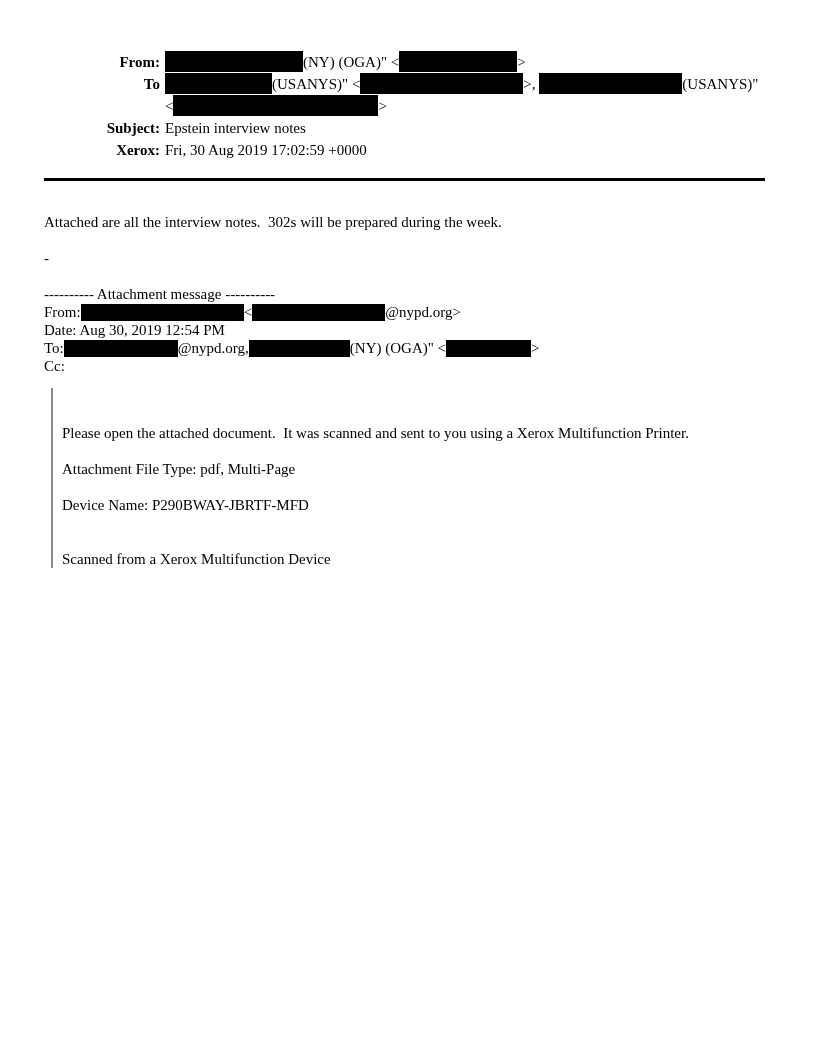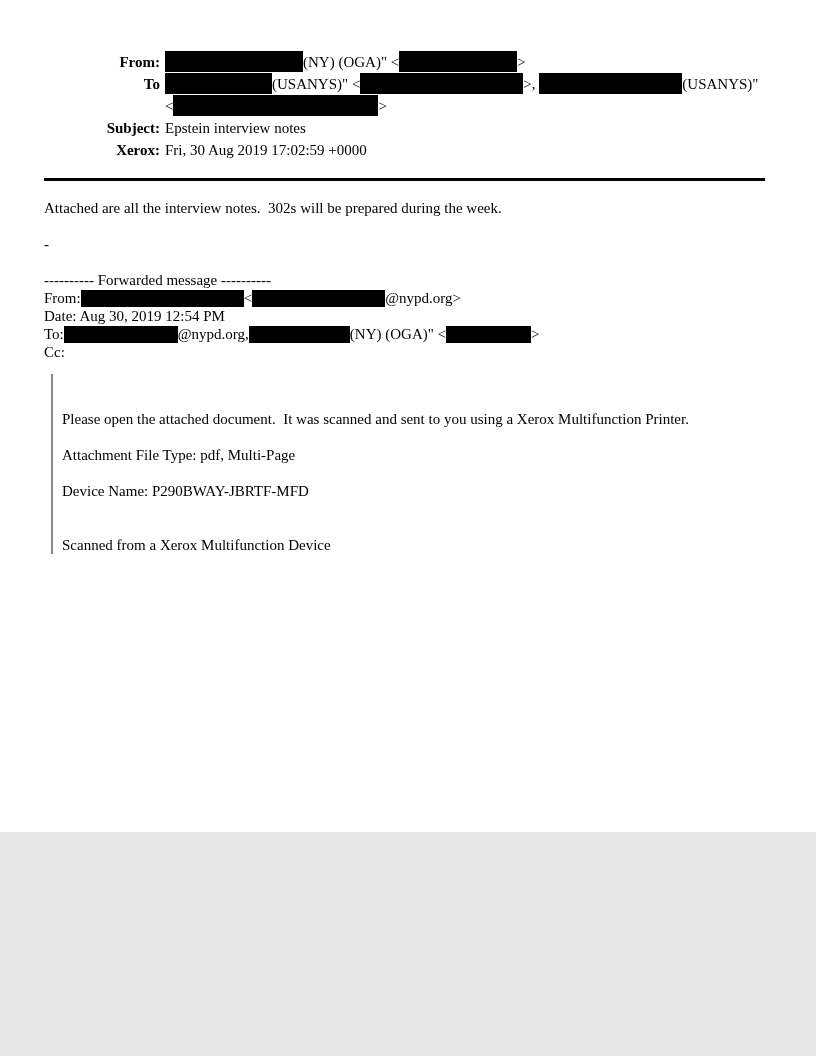--- a/index.html
+++ b/index.html
@@ -1,19 +1,19 @@
 <!DOCTYPE html>
 <html><head>
 <meta charset="utf-8">
 <style>
   html, body { margin: 0; padding: 0; background: #e8e8e8; }
   .page {
     position: relative;
     width: 816px;
-    height: 832px;
+    height: 1056px;
     margin: 0 auto;
     background: #ffffff;
     color: #000000;
     font-family: "Liberation Serif", "DejaVu Serif", serif;
     font-size: 15px;
     overflow: hidden;
     box-sizing: border-box;
     padding: 40px 51px 0 44px;
   }
   
@@ -34,21 +34,21 @@
   }
   .bar.hdr { height: 21px; vertical-align: -5px; }
   .bar.body { height: 17px; vertical-align: -4px; }
   
   .rule {
     border: none;
     border-top: 3px solid #000000;
     margin: 17px 0 0 0;
   }
   
-  .email-body { margin-top: 18px; font-family: Liberation Serif, serif; }
+  .email-body { margin-top: 32px; font-family: Liberation Serif, serif; }
   .line {
     line-height: 18px;
     min-height: 18px;
     white-space: pre-wrap;
   }
   
   .quote {
     margin: 13px 0 0 7px;
     padding-left: 9px;
     border-left: 2px solid #ec4899;
@@ -78,21 +78,21 @@
       </div>
     </div>
 
   <hr class="rule">
 
   <div class="email-body">
     <div class="line">Attached are all the interview notes.  302s will be prepared during the week.</div>
     <div class="line"></div>
     <div class="line">-</div>
     <div class="line"></div>
-    <div class="line">---------- Forwarded message ----------</div>
+    <div class="line">---------- Attachment message ----------</div>
 
     <div id="forwarded-lines">
         <div class="line"><span>From:</span><span class="bar body" style="width: 163px; background: rgb(0, 0, 0);"></span><span>&lt;</span><span class="bar body" style="width: 133px; background: rgb(0, 0, 0);"></span><span>@nypd.org&gt;</span></div>
         <div class="line"><span>Date: Aug 30, 2019 12:54 PM</span></div>
         <div class="line"><span>To:</span><span class="bar body" style="width: 114px; background: rgb(0, 0, 0);"></span><span>@nypd.org,</span><span class="bar body" style="width: 101px; background: rgb(0, 0, 0);"></span><span>(NY) (OGA)" &lt;</span><span class="bar body" style="width: 85px; background: rgb(0, 0, 0);"></span><span>&gt;</span></div>
         <div class="line"><span>Cc:</span></div>
       </div>
 
     <blockquote class="quote" id="quote-block" style="border-left-color: rgb(138, 138, 138);">
         <div class="line"></div>

